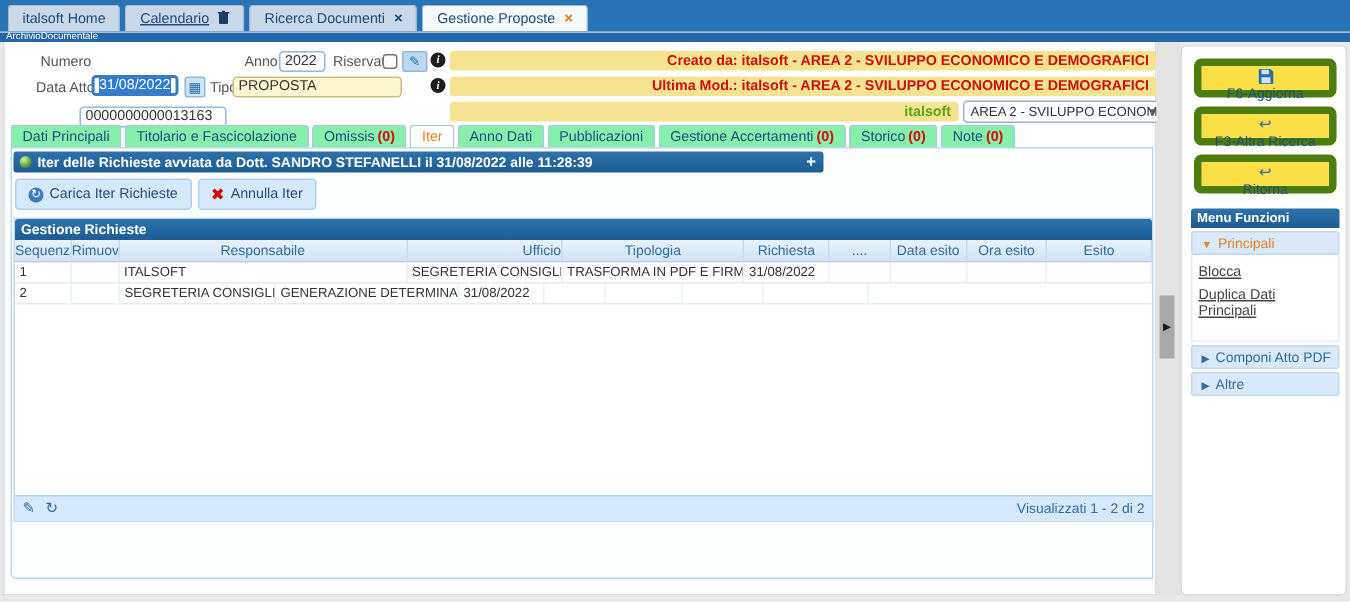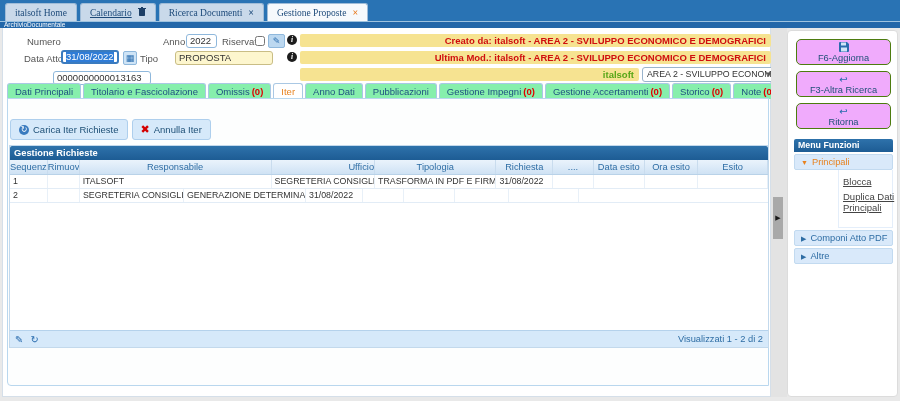--- a/index.html
+++ b/index.html
@@ -1,21 +1,21 @@
 <!DOCTYPE html>
 <html><head>
 <meta charset="utf-8">
 <style>
   * { margin:0; padding:0; box-sizing:border-box; }
   html,body { width:900px; height:401px; overflow:hidden; }
   body { font-family:"Liberation Sans","DejaVu Sans",sans-serif; background:#e9e9e9; position:relative; font-size:10px; color:#333; }
 
   
   .topbar { position:absolute; left:0; top:0; width:900px; height:21px; background:#2973b4; display:flex; align-items:flex-end; padding-left:5px; gap:3px; }
-  .wtab { height:18px; background:#c9d9ea; border:1px solid #9fbcd8; border-bottom:none; border-radius:3px 3px 0 0; display:flex; align-items:center; gap:6px; padding:0 9px; color:#1d4a7a; font-size:9.5px; cursor:pointer; white-space:nowrap;font-family:Liberation Serif, serif; }
+  .wtab { height:18px; background:#c9d9ea; border:1px solid #9fbcd8; border-bottom:none; border-radius:3px 3px 0 0; display:flex; align-items:center; gap:6px; padding:0 9px; color:#1d4a7a; font-size:9.5px; cursor:pointer; white-space:nowrap; }
   .wtab.active { background:#f6f9fc; }
   .wtab .underline { text-decoration:underline; }
   .wtab .tab-close { font-weight:bold; font-size:10px; color:#1d4a7a; }
   .wtab .tab-close.orange { color:#e87a1e; }
   .archbar { position:absolute; left:0; top:21px; width:900px; height:7px; background:#2367a9; border-top:1px solid #9fc3df; color:#fff; font-size:6.5px; line-height:6px; padding-left:4px; }
 
   
   .workspace { position:absolute; left:0; top:28px; width:900px; height:373px; background:#e9e9e9; }
   .main-panel { position:absolute; left:2px; top:0; width:769px; height:369px; background:#fff; border:1px solid #d5dfe9; border-top:none; }
 
@@ -61,28 +61,28 @@
   .grid-footer { height:17px; background:#d6e9fa; border-top:1px solid #b5d2ec; display:flex; align-items:center; padding:0 5px; }
   .gf-icon { color:#2a6cae; font-size:10px; margin-right:7px; cursor:pointer; }
   .gf-status { margin-left:auto; font-size:9.3px; color:#2e6da4; }
 
   
   .splitter { position:absolute; left:771px; top:0; width:16px; height:369px; background:#e3e3e3; }
   .split-handle { position:absolute; left:2px; top:169px; width:10px; height:42px; background:#a9a9a9; display:flex; align-items:center; justify-content:center; color:#1a1a1a; font-size:7px; cursor:pointer; }
 
   
   .sidebar { position:absolute; left:787px; top:2px; width:111px; height:367px; background:#fff; border:1px solid #dcdcdc; border-radius:4px; }
-  .side-btn { position:absolute; left:8px; width:95px; height:26px; background:#f0abfc; border:1px solid #4d7c0f; border-radius:5px; text-align:center; color:#1d4f76; font-size:9.3px; cursor:pointer; padding-top:2px; }
+  .side-btn { position:absolute; left:8px; width:95px; height:26px; background:#fde047; border:5px solid #4d7c0f; border-radius:5px; text-align:center; color:#1d4f76; font-size:9.3px; cursor:pointer; padding-top:2px; }
   .side-btn .ic { display:block; height:11px; color:#2a6cae; font-size:10px; line-height:11px; }
   .menu-panel { position:absolute; left:6px; top:108px; width:99px; }
   .menu-title { height:13px; background:linear-gradient(#2e72ab,#1d5c94); border-radius:2px 2px 0 0; color:#fff; font-weight:bold; font-size:8.8px; line-height:13px; padding-left:4px; }
   .acc { height:16px; background:#d9e9fa; border:1px solid #c2daf0; border-radius:2px; font-size:9.3px; line-height:14px; padding-left:6px; margin-top:2px; cursor:pointer; color:#2e6da4; }
   .acc.open { color:#e8821e; }
   .acc .ar { font-size:7px; margin-right:4px; }
-  .acc-body { background:#fff; border:1px solid #e4eefa; border-top:none; padding:6px 2px 10px 4px;margin-left:44px; }
+  .acc-body { background:#fff; border:1px solid #e4eefa; border-top:none; padding:6px 2px 10px 4px; }
   .menu-link { display:block; color:#444; font-size:9.5px; text-decoration:underline; margin-bottom:4px; line-height:11px; cursor:pointer; width:88px; }
 </style>
 </head>
 <body>
 
 <div class="topbar">
     <div class="wtab">
       <span>italsoft Home</span>
     </div>
     <div class="wtab">
@@ -112,41 +112,45 @@
     <div class="frm-label" style="left:219px;top:7px;">Riservato</div>
     <input type="checkbox" style="position: absolute; left: 252px; top: 8px; width: 10px; height: 10px;">
     <div class="mini-btn" style="left:265px;top:6px;width:17px;"><span>✎</span></div>
     <div class="info-icon" style="left:284px;top:7px;">i</div>
     <div class="ybanner red" style="left:297px;top:6px;width:471px;">Creato da: italsoft - AREA 2 - SVILUPPO ECONOMICO E DEMOGRAFICI</div>
 
     <div class="frm-label" style="left:21px;top:24px;"><span>Data Atto</span><span class="req">*</span></div>
     <div class="frm-input focused" style="left:58px;top:22px;width:58px;"><span class="sel-text">31/08/2022</span></div>
     <div class="mini-btn" style="left:120px;top:23px;width:14px;background:#cfe4f6;"><span>▦</span></div>
     <div class="frm-label" style="left:137px;top:24px;">Tipo</div>
-    <div class="frm-input yellow" style="left:152px;top:23px;width:98px;margin-left:20px;">PROPOSTA</div>
+    <div class="frm-input yellow" style="left:152px;top:23px;width:113px;">PROPOSTA</div>
     <div class="info-icon" style="left:284px;top:24px;">i</div>
     <div class="ybanner red" style="left:297px;top:23px;width:471px;">Ultima Mod.: italsoft - AREA 2 - SVILUPPO ECONOMICO E DEMOGRAFICI</div>
 
     <div class="ybanner green" style="left:297px;top:40px;width:339px;">italsoft</div>
     <div class="area-select" style="left:639px;top:39px;width:132px;"><span>AREA 2 - SVILUPPO ECONOMICO E</span><span class="chev">▾</span></div>
 
     <div class="doctabs">
         <div class="dtab"><span>Dati Principali</span></div>
         <div class="dtab"><span>Titolario e Fascicolazione</span></div>
         <div class="dtab"><span>Omissis</span><b class="cnt">(0)</b></div>
         <div class="dtab active"><span>Iter</span></div>
         <div class="dtab"><span>Anno Dati</span></div>
         <div class="dtab"><span>Pubblicazioni</span></div>
-        <div class="dtab"><span>Gestione Impegni</span><b class="cnt">(0)</b></div>
         <div class="dtab"><span>Gestione Accertamenti</span><b class="cnt">(0)</b></div>
         <div class="dtab"><span>Storico</span><b class="cnt">(0)</b></div>
         <div class="dtab"><span>Note</span><b class="cnt">(0)</b></div>
       </div>
 
     <div class="content-box">
+      <div class="iter-header">
+        <span class="sphere"></span>
+        <span>Iter delle Richieste avviata da Dott. SANDRO STEFANELLI il 31/08/2022 alle 11:28:39</span>
+        <span class="plus">+</span>
+      </div>
       <div class="btnrow">
         <div class="act-btn">
           <span class="refresh-ball">↻</span>
           <span>Carica Iter Richieste</span>
         </div>
         <div class="act-btn">
           <span class="red-x">✖</span>
           <span>Annulla Iter</span>
         </div>
       </div>

